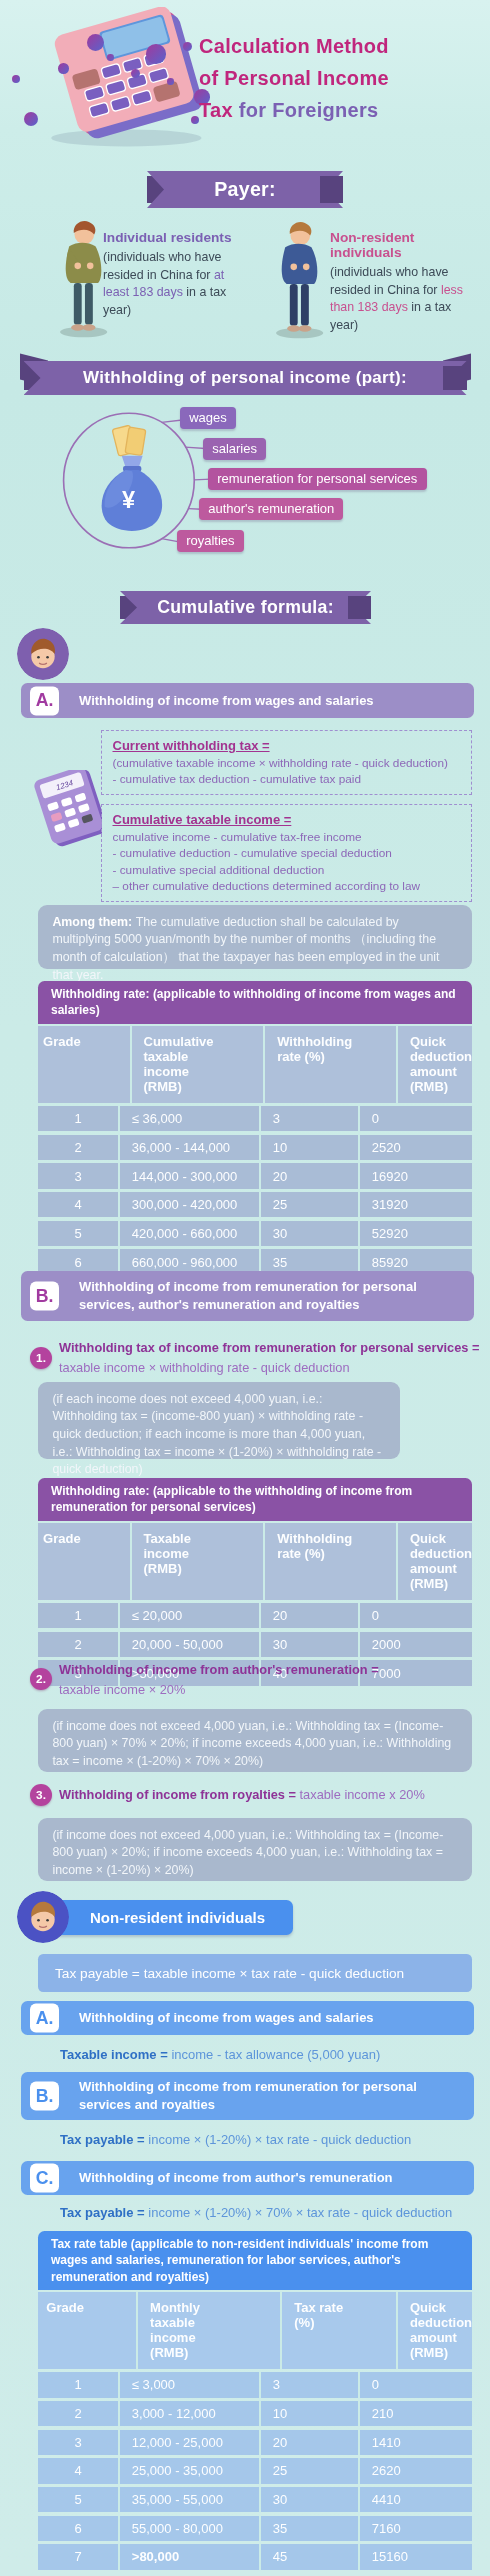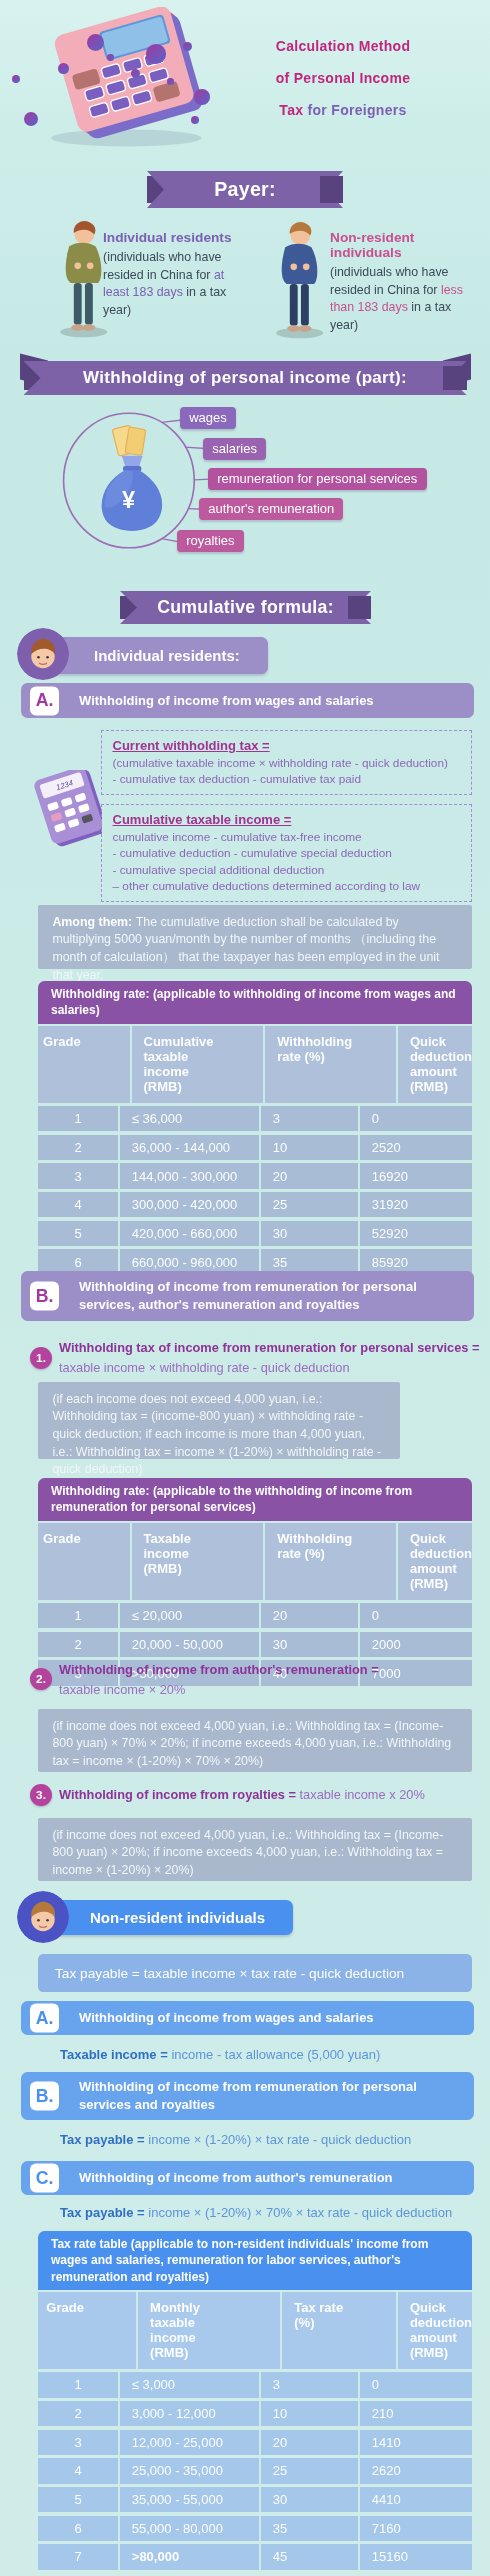--- a/index.html
+++ b/index.html
@@ -1,21 +1,21 @@
 <!DOCTYPE html>
 <html style="--bg-teal: #cbebe7; --title-pink: #c0267d; --title-purple: #7b60b3; --ribbon-purple: #7d62a8; --ribbon-fold: #58437e; --hl-magenta: #c8508f; --desc-dark: #3c4a57; --dot-a: #a13a9c; --dot-b: #5a63cc; --label-purple1: #8a68bb; --label-purple2: #9a63b0; --label-pink1: #b3539f; --label-pink2: #bd5a9e; --bar-lavender: #9c8ec7; --letter-magenta: #a13aa0; --dash-border: #9f8fd0; --dash-title: #a23390; --dash-body: #8d68b8; --box-slate: #a9b8cd; --table-purple: #8a52a5; --row-blue: #a9bcd6; --row-blue-head: #aec0da; --circle-magenta: #b4439e; --item-head: #8e3397; --item-body: #9d6cc0; --bar-blue: #68a3ee; --blue-deep: #4a90ee; --row-light: #a5c7ea; --row-light-head: #a8c9ec; --formula-box-blue: #8cb3e8; --nr-head: #2f70c5; --nr-body: #5d95da;font-size:10.5px"><head>
 <meta charset="utf-8">
 <style>
   html,body{margin:0;padding:0;}
   body{font-family:"Liberation Sans","DejaVu Sans",sans-serif;}
   #page{position:relative;width:490px;height:2576px;overflow:hidden;
         background:linear-gradient(180deg,#d8f2ef 0%,#cdede9 5%,#c6e9e5 15%,#cbebe7 40%,#cfece9 100%);}
   .abs{position:absolute;}
   
-  .title{font-size:14px;line-height:32px;letter-spacing:0.3px;color:var(--title-pink);font-weight:600;text-align:center;}
+  .title{font-size:20px;line-height:32px;letter-spacing:0.3px;color:var(--title-pink);font-weight:600;}
   .title .t3b{color:var(--title-purple);font-weight:800;}
   .dot{position:absolute;border-radius:50%;background:linear-gradient(135deg,var(--dot-a),var(--dot-b));}
   
   .ribwrap{position:absolute;}
   .ribwrap::before,.ribwrap::after{content:'';position:absolute;top:5.2px;bottom:5.2px;width:23.5px;background:var(--ribbon-fold);}
   .ribwrap::before{left:0;} .ribwrap::after{right:0;}
   .ribbon{position:relative;width:100%;height:100%;background:var(--ribbon-purple);
           clip-path:polygon(0 0,100% 0,calc(100% - 17px) 50%,100% 100%,0 100%,17px 50%);
           color:#fff;font-weight:800;display:flex;align-items:center;justify-content:center;letter-spacing:0.3px;}
   .tab{position:absolute;width:27.5px;height:26px;background:var(--ribbon-fold);z-index:0;}
@@ -39,21 +39,21 @@
   .bar.lav{background:var(--bar-lavender);font-size:13px;}
   .bar.blu{background:var(--bar-blue);font-size:13px;}
   .lsq{position:absolute;left:9.2px;top:50%;transform:translateY(-50%);width:29px;height:29px;background:#fff;
        border-radius:5.9px;display:flex;align-items:center;justify-content:center;font-size:17.7px;font-weight:800;}
   .bar.lav .lsq{color:var(--letter-magenta);}
   .bar.blu .lsq{color:var(--blue-deep);}
   
   .dashbox{position:absolute;border:1.3px dashed var(--dash-border);padding:6.5px 10.5px;box-sizing:border-box;}
   .dtitle{font-size:13px;font-weight:800;color:var(--dash-title);margin-bottom:2.6px;text-decoration:underline;}
   .dline{font-size:11.8px;line-height:16.3px;color:var(--dash-body);}
-  .notebox{position:absolute;background:var(--box-slate);border-radius:2px;color:#f2f6fa;
+  .notebox{position:absolute;background:var(--box-slate);border-radius:9px;color:#f2f6fa;
            font-size:12.4px;line-height:17.7px;padding:8.5px 14.4px;box-sizing:border-box;}
   .notebox b{color:#fff;}
   
   .numc{position:absolute;width:22px;height:22px;border-radius:50%;background:var(--circle-magenta);color:#fff;
         font-weight:800;font-size:11.8px;display:flex;align-items:center;justify-content:center;box-shadow:0 1.3px 2px rgba(120,40,100,.3);}
   .itemtext{position:absolute;font-size:12.8px;line-height:19.6px;}
   .ihead{font-weight:800;color:var(--item-head);}
   .ibody{color:var(--item-body);}
   
   .fbox{position:absolute;background:var(--formula-box-blue);border-radius:5.2px;color:#fff;font-size:13.7px;
@@ -206,23 +206,20 @@
   </div>
 
   <svg class="avatar abs" style="left:17px;top:628px" width="52" height="52" viewBox="0 0 80 80">
     <circle cx="40" cy="40" r="40" fill="#7e5fae"></circle>
     <circle cx="40" cy="44" r="18" fill="#f5c9a8"></circle>
     <path d="M22,40 C20,24 34,14 44,17 C56,20 60,30 58,40 C52,30 34,28 22,40 Z" fill="#a05a2c"></path>
     <circle cx="33" cy="45" r="2" fill="#3a3a3a"></circle>
       <circle cx="47" cy="45" r="2" fill="#3a3a3a"></circle>
     <path d="M34,54 Q40,58 46,54" stroke="#b5736f" stroke-width="2" fill="none"></path>
   </svg>
-  <div class="pill lav" style="left:51px;top:637px;width:174px;height:37px">
-    <span>Individual residents:</span>
-  </div>
 
   <div class="bar lav" style="left:21px;top:683px;width:453px;height:35px">
     <span class="lsq">A.</span>
     <span>Withholding of income from wages and salaries</span>
   </div>
 
   <div class="dashbox" style="left:101px;top:730px;width:371px">
     <div class="dtitle">Current withholding tax =</div>
     <div class="dline">(cumulative taxable income × withholding rate - quick deduction)</div>
     <div class="dline">- cumulative tax deduction - cumulative tax paid</div>

